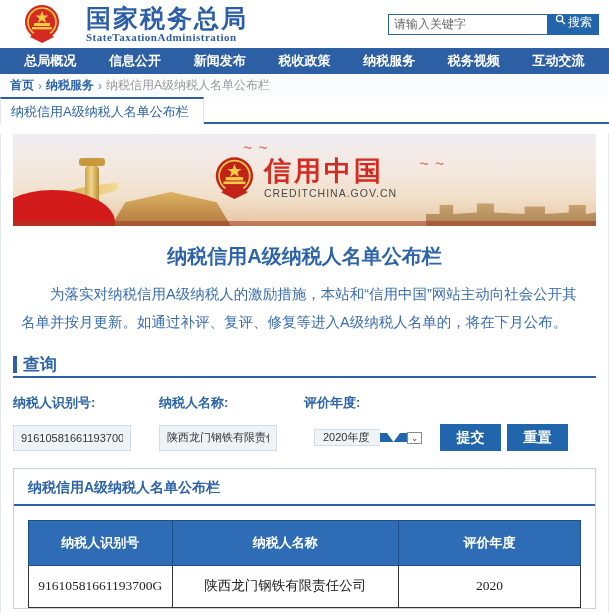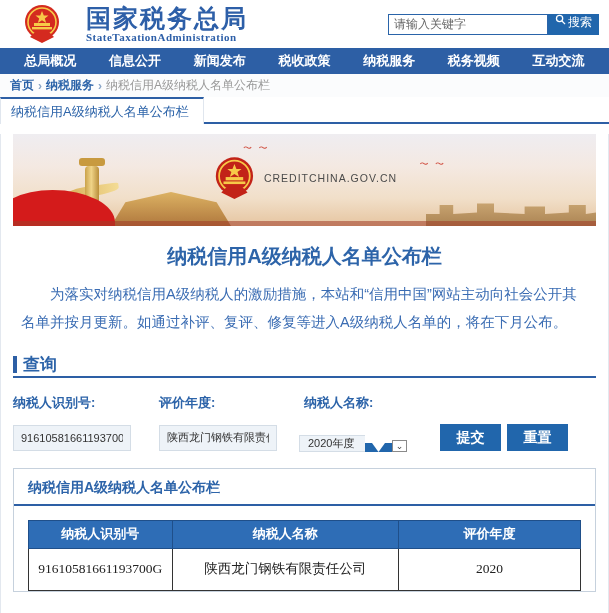--- a/index.html
+++ b/index.html
@@ -73,39 +73,39 @@
   .q-head { display:flex; align-items:center; border-bottom:2px solid #2d5fa5; }
   .q-bar { width:4px; height:17px; background:#2d5fa5; margin-right:6px; }
   .q-title { font-size:17px; font-weight:bold; color:#2d64a9; }
   .q-labels { display:flex; margin-top:16px; }
   .q-label { font-size:13px; font-weight:bold; color:#2d64a9; }
   .q-label:nth-child(1){ width:146px; } .q-label:nth-child(2){ width:145px; } .q-label:nth-child(3){ width:100px; }
   .q-row { display:flex; align-items:center; margin-top:12px; }
   .q-input { width:118px; height:26px; background:#eef3f8; border:1px solid #d4dde6; font-size:11px;
     color:#333; padding:0 7px; outline:none; }
   .q-input + .q-input { margin-left:28px; }
-  .q-select { margin-left:22px; display:flex; align-items:flex-end; height:28px; cursor:pointer; }
+  .q-select { margin-left:37px; display:flex; align-items:center; height:28px; cursor:pointer; }
   .q-sel-txt { width:66px; background:#eef3f8; border:1px solid #d4dde6; border-right:none;
     font-size:11px; color:#333; display:flex; align-items:center; padding-left:8px; }
   .q-sel-arrow { width:27px; background:#2166ac; display:flex; align-items:center; justify-content:center; }
   .q-sel-arrow svg { width:13px; height:9px; }
   .q-sel-native { width:15px; background:#fff; border:1px solid #8a8a8a; display:flex; align-items:center;
     justify-content:center; font-size:9px; color:#444; }
   .q-btns { margin-left:auto; display:flex; gap:6px; margin-right:28px; }
   .q-btn { width:61px; height:27px; background:#2166ac; color:#fff; border:none; font-size:14px;
     font-weight:bold; cursor:pointer; }
 
   
   .res { margin:16px 12px 0 12px; border:1px solid #c6d1dd; }
   .res-head { padding:9px 14px 7px; border-bottom:2px solid #2d5fa5; }
   .res-title { font-size:14px; font-weight:bold; color:#2d64a9; }
   .res-table-wrap { padding:14px 14px 0 14px; }
   table.res-t { width:100%; border-collapse:collapse; table-layout:fixed; }
   .res-t th { background:#2e6db6; color:#fff; font-size:13px; font-weight:bold;
-    border:1px solid #1f4f8a; height:28px; }
+    border:1px solid #1f4f8a; height:45px; }
   .res-t td { border:1px solid #333; font-size:13.5px; color:#222; text-align:center; height:42px;
     font-family:"Liberation Serif","DejaVu Serif",serif; }
   .res-t col.c1 { width:26%; } .res-t col.c2 { width:41%; } .res-t col.c3 { width:33%; }
 </style>
 </head>
 <body>
 
 <div class="hdr">
   <svg class="emblem" viewBox="0 0 40 42">
     <circle cx="20" cy="19" r="17" fill="#d42a1f"></circle>
@@ -168,39 +168,40 @@
     <div class="b-center">
       <svg class="b-emblem" viewBox="0 0 40 42">
         <circle cx="20" cy="19" r="17" fill="#c22318"></circle>
         <circle cx="20" cy="19" r="14" fill="none" stroke="#f7c948" stroke-width="1.6"></circle>
         <polygon points="20,8 21.8,12.6 26.5,12.6 22.8,15.4 24.2,20 20,17.2 15.8,20 17.2,15.4 13.5,12.6 18.2,12.6" fill="#f7c948"></polygon>
         <rect x="12" y="20" width="16" height="3" fill="#f7c948"></rect>
         <rect x="10" y="24" width="20" height="2.4" fill="#f7c948"></rect>
         <path d="M8 34 L20 40 L32 34 L28 30 L12 30 Z" fill="#c22318"></path>
       </svg>
       <div>
+        <div class="b-title">信用中国</div>
         <div class="b-sub">CREDITCHINA.GOV.CN</div>
       </div>
     </div>
   </div>
 
   <div class="art-title">纳税信用A级纳税人名单公布栏</div>
   <div class="art-body">
     <p class="art-p">为落实对纳税信用A级纳税人的激励措施，本站和“信用中国”网站主动向社会公开其名单并按月更新。如通过补评、复评、修复等进入A级纳税人名单的，将在下月公布。</p>
   </div>
 
   <div class="q-wrap">
     <div class="q-head">
       <div class="q-bar"></div>
       <div class="q-title">查询</div>
     </div>
     <div class="q-labels">
       <span class="q-label">纳税人识别号:</span>
+      <span class="q-label">纳税人名称:</span>
       <span class="q-label">评价年度:</span>
-      <span class="q-label">纳税人名称:</span>
     </div>
     <div class="q-row">
       <input class="q-input" value="91610581661193700G" style="">
       <input class="q-input" value="陕西龙门钢铁有限责任公司" style="">
       <div class="q-select">
         <div class="q-sel-txt">2020年度</div>
         <div class="q-sel-arrow">
           <svg viewBox="0 0 13 9">
             <polygon points="0,0 13,0 6.5,9" fill="#fff"></polygon>
           </svg>

